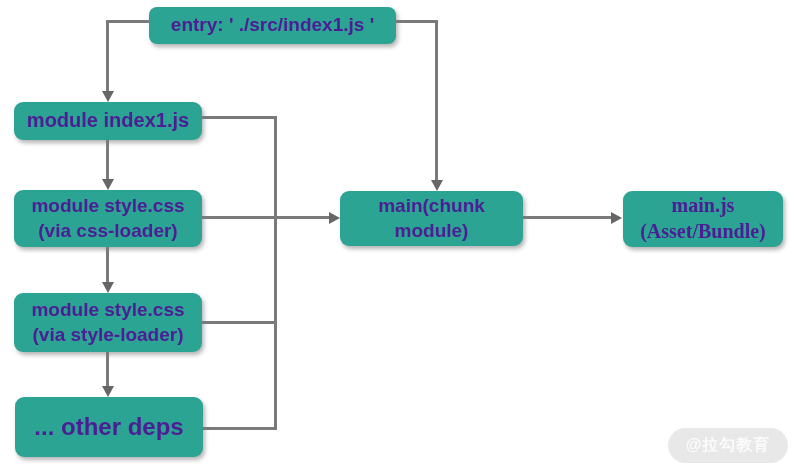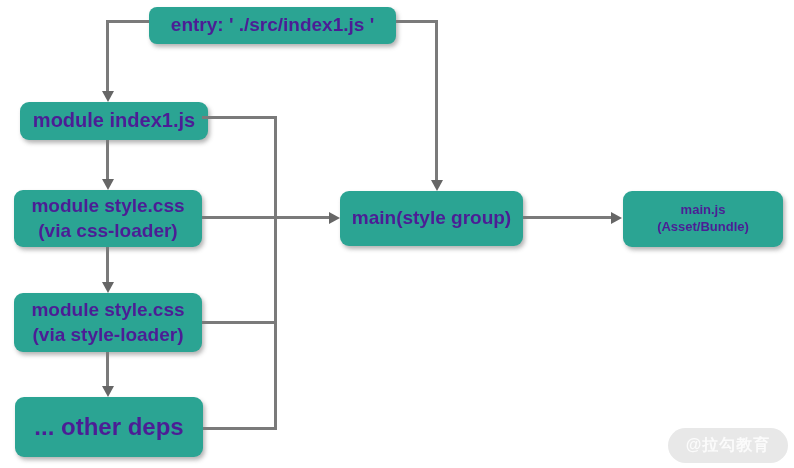--- a/index.html
+++ b/index.html
@@ -7,26 +7,26 @@
     position:relative;width:794px;height:468px;background:#ffffff;overflow:hidden;
     font-family:"Liberation Sans","DejaVu Sans",sans-serif;
   }
   .node{
     position:absolute;display:flex;align-items:center;justify-content:center;
     background:#2ba493;color:#4c1d95;font-weight:bold;text-align:center;
     border-radius:9px;box-shadow:2px 3px 4px rgba(90,90,90,0.45);
     white-space:pre-line;line-height:1.28;
   }
   .n-entry{left:149px;top:7px;width:247px;height:37px;font-size:19px;border-radius:8px;}
-  .n-index1{left:14px;top:102px;width:188px;height:38px;font-size:20px;margin-left:6px;}
+  .n-index1{left:14px;top:102px;width:188px;height:38px;font-size:20px;}
   .n-cssloader{left:14px;top:190px;width:188px;height:57px;font-size:19px;}
   .n-styleloader{left:14px;top:293px;width:188px;height:59px;font-size:19px;}
   .n-otherdeps{left:15px;top:397px;width:188px;height:60px;font-size:24px;}
   .n-chunk{left:340px;top:191px;width:183px;height:55px;font-size:19px;}
-  .n-asset{left:623px;top:191px;width:160px;height:56px;font-size:13px;}
+  .n-asset{left:623px;top:191px;width:160px;height:56px;font-size:20px;font-family:Liberation Serif, serif;}
 
   .h-line,.v-line{position:absolute;background:#7a7a7a;}
   .h-line{height:3px;}
   .v-line{width:3px;}
   .arrow-down{position:absolute;width:0;height:0;
     border-left:6px solid transparent;border-right:6px solid transparent;
     border-top:11px solid #666666;}
   .arrow-right{position:absolute;width:0;height:0;
     border-top:6px solid transparent;border-bottom:6px solid transparent;
     border-left:11px solid #666666;}
@@ -43,21 +43,21 @@
 
 <div class="canvas">
 
   <div class="node n-entry">entry: ' ./src/index1.js '</div>
   <div class="node n-index1">module index1.js</div>
   <div class="node n-cssloader">module style.css
 (via css-loader)</div>
   <div class="node n-styleloader">module style.css
 (via style-loader)</div>
   <div class="node n-otherdeps">... other deps</div>
-  <div class="node n-chunk">main(style group)</div>
+  <div class="node n-chunk">main(chunk module)</div>
   <div class="node n-asset">main.js
 (Asset/Bundle)</div>
 
   <div class="h-line" style="left:107px;top:20px;width:42px;"></div>
   <div class="v-line" style="left:106px;top:20px;height:72px;"></div>
   <div class="arrow-down" style="left:102px;top:91px;"></div>
 
   <div class="h-line" style="left:396px;top:20px;width:42px;"></div>
   <div class="v-line" style="left:435px;top:20px;height:160px;"></div>
   <div class="arrow-down" style="left:431px;top:180px;"></div>

